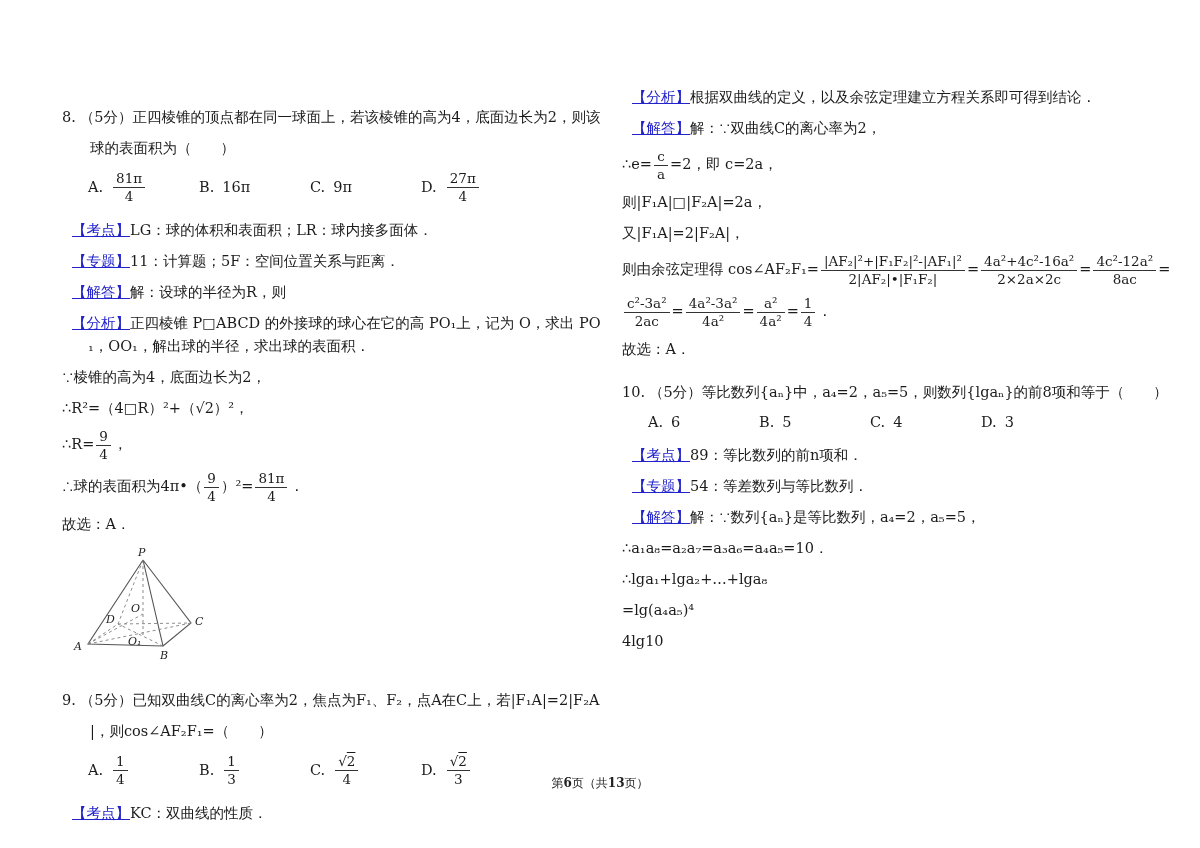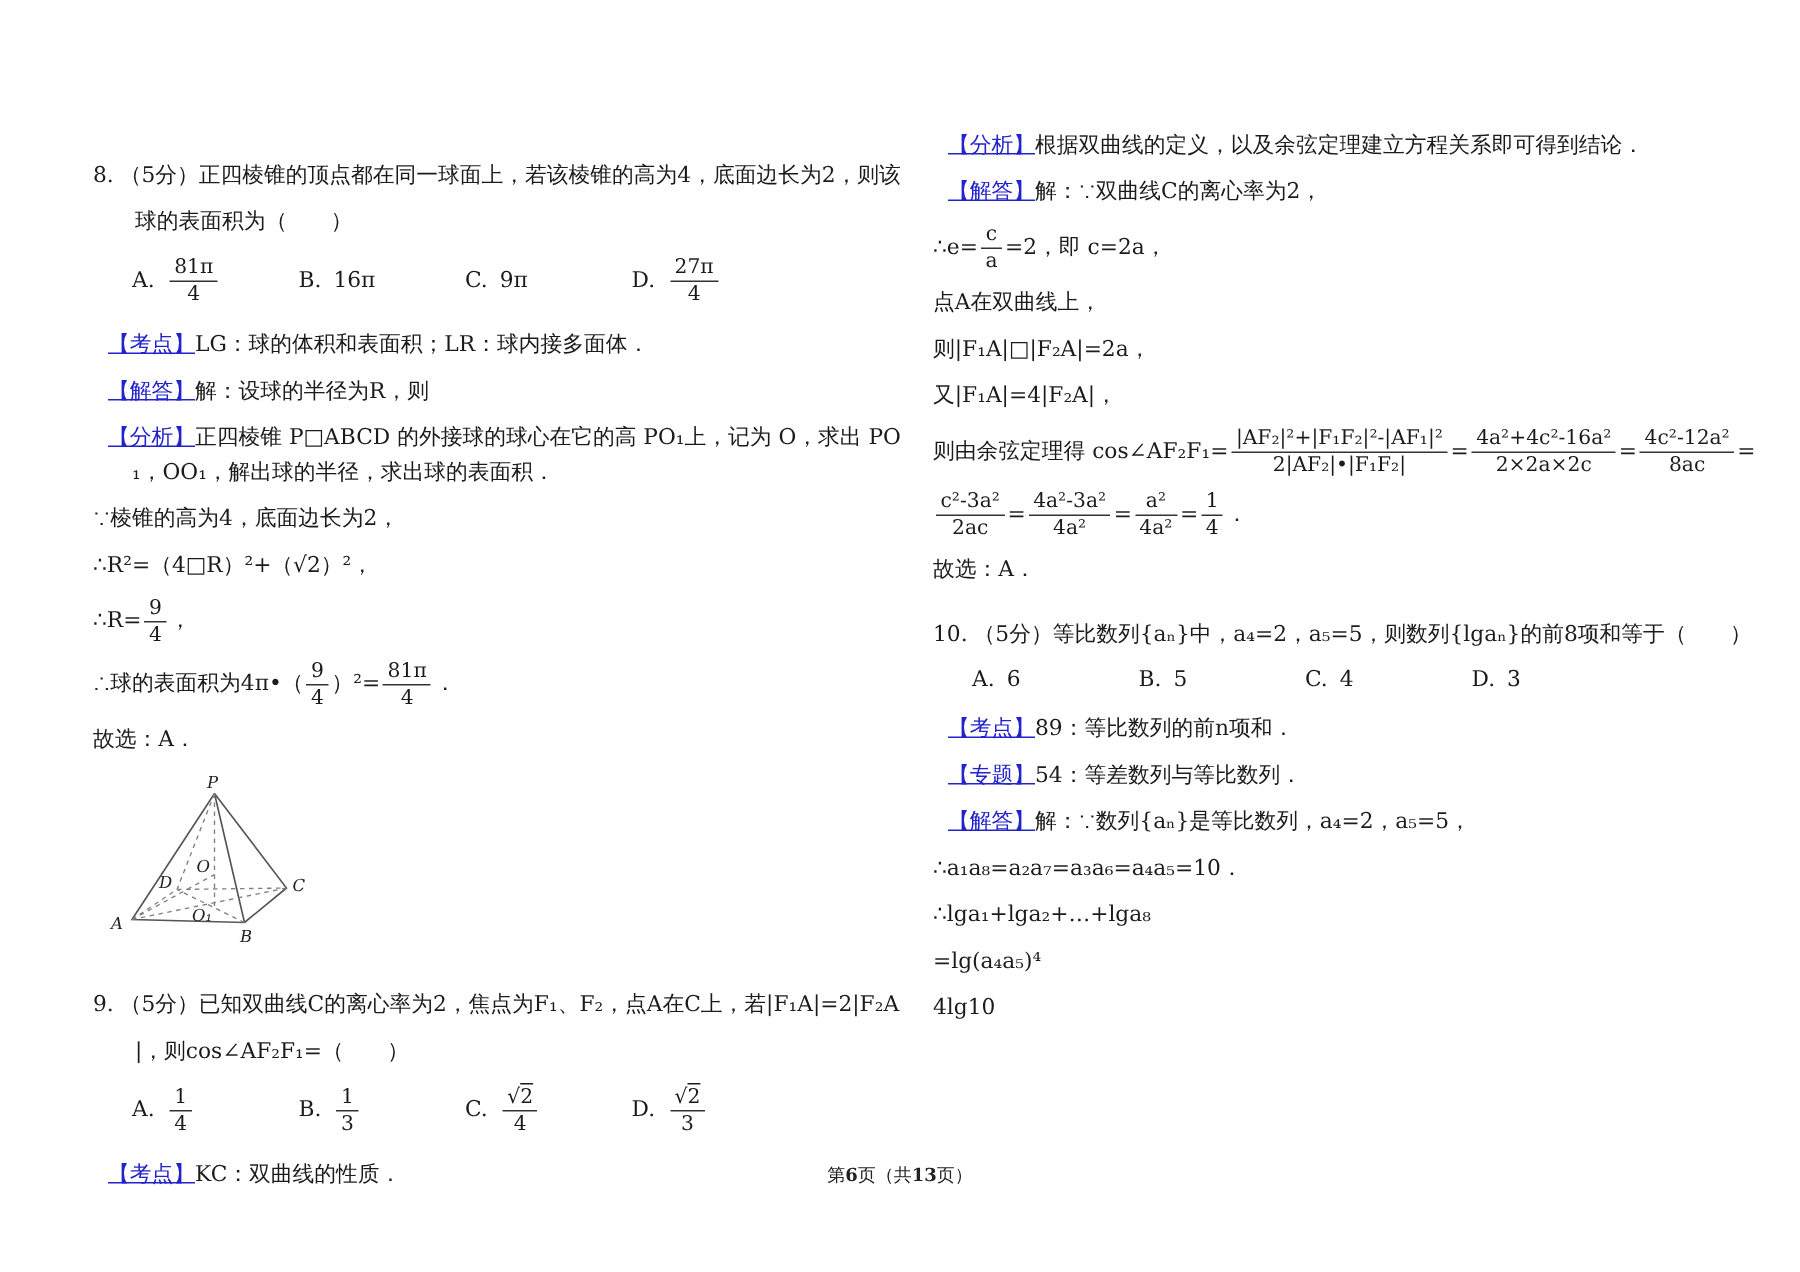--- a/index.html
+++ b/index.html
@@ -59,20 +59,21 @@
           <div class="opt"><span class="k">C.</span>9π</div>
           <div class="opt">
             <span class="k">D.</span>
             <span class="frac">
               <span class="fn">27π</span>
               <span class="fd">4</span>
             </span>
           </div>
         </div>
         <div class="ln tag"><span class="tag-label">【考点】</span>LG：球的体积和表面积；LR：球内接多面体．</div>
+        <div class="ln tag"><span class="tag-label">【专题】</span>11：计算题；5F：空间位置关系与距离．</div>
         <div class="ln tag"><span class="tag-label">【解答】</span>解：设球的半径为R，则</div>
         <div class="ln tag"><span class="tag-label">【分析】</span>正四棱锥 P□ABCD 的外接球的球心在它的高 PO₁上，记为 O，求出 PO₁，OO₁，解出球的半径，求出球的表面积．</div>
         <div class="ln">∵棱锥的高为4，底面边长为2，</div>
         <div class="ln">∴R²=（4□R）²+（√2）²，</div>
         <div class="ln">∴R=<span class="frac"><span class="fn">9</span><span class="fd">4</span></span>，</div>
         <div class="ln">∴球的表面积为4π•（<span class="frac"><span class="fn">9</span><span class="fd">4</span></span>）²=<span class="frac"><span class="fn">81π</span><span class="fd">4</span></span>．</div>
         <div class="ln">故选：A．</div>
         <div class="fig">
 <svg width="215" height="122" viewBox="0 0 215 122">
   <g stroke="#555" stroke-width="1.1" fill="none">
@@ -121,23 +122,22 @@
               <span class="fd">3</span>
             </span>
           </div>
         </div>
         <div class="ln tag"><span class="tag-label">【考点】</span>KC：双曲线的性质．</div>
       </div>
     <div class="col right">
         <div class="ln tag"><span class="tag-label">【分析】</span>根据双曲线的定义，以及余弦定理建立方程关系即可得到结论．</div>
         <div class="ln tag"><span class="tag-label">【解答】</span>解：∵双曲线C的离心率为2，</div>
         <div class="ln">∴e=<span class="frac"><span class="fn">c</span><span class="fd">a</span></span>=2，即 c=2a，</div>
-        <div class="ln">点A在双曲线上，</div>
         <div class="ln">则|F₁A|□|F₂A|=2a，</div>
-        <div class="ln">又|F₁A|=4|F₂A|，</div>
+        <div class="ln">又|F₁A|=2|F₂A|，</div>
         <div class="ln">则由余弦定理得 cos∠AF₂F₁=<span class="frac"><span class="fn">|AF₂|²+|F₁F₂|²-|AF₁|²</span><span class="fd">2|AF₂|•|F₁F₂|</span></span>=<span class="frac"><span class="fn">4a²+4c²-16a²</span><span class="fd">2×2a×2c</span></span>=<span class="frac"><span class="fn">4c²-12a²</span><span class="fd">8ac</span></span>=</div>
         <div class="ln"><span class="frac"><span class="fn">c²-3a²</span><span class="fd">2ac</span></span>=<span class="frac"><span class="fn">4a²-3a²</span><span class="fd">4a²</span></span>=<span class="frac"><span class="fn">a²</span><span class="fd">4a²</span></span>=<span class="frac"><span class="fn">1</span><span class="fd">4</span></span>．</div>
         <div class="ln">故选：A．</div>
         <div class="q-block"><span class="q-num">10.</span>（5分）等比数列{aₙ}中，a₄=2，a₅=5，则数列{lgaₙ}的前8项和等于（　　）</div>
         <div class="opts">
           <div class="opt"><span class="k">A.</span>6</div>
           <div class="opt"><span class="k">B.</span>5</div>
           <div class="opt"><span class="k">C.</span>4</div>
           <div class="opt"><span class="k">D.</span>3</div>
         </div>

